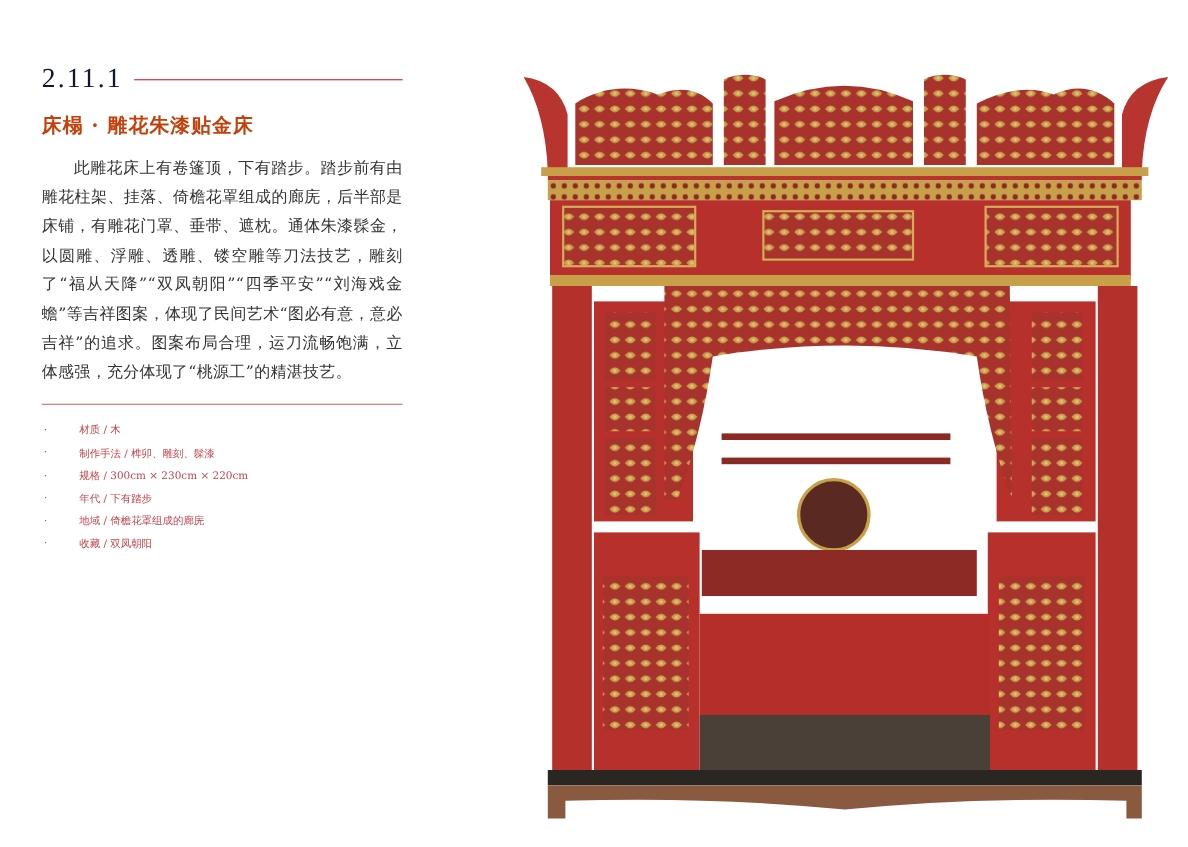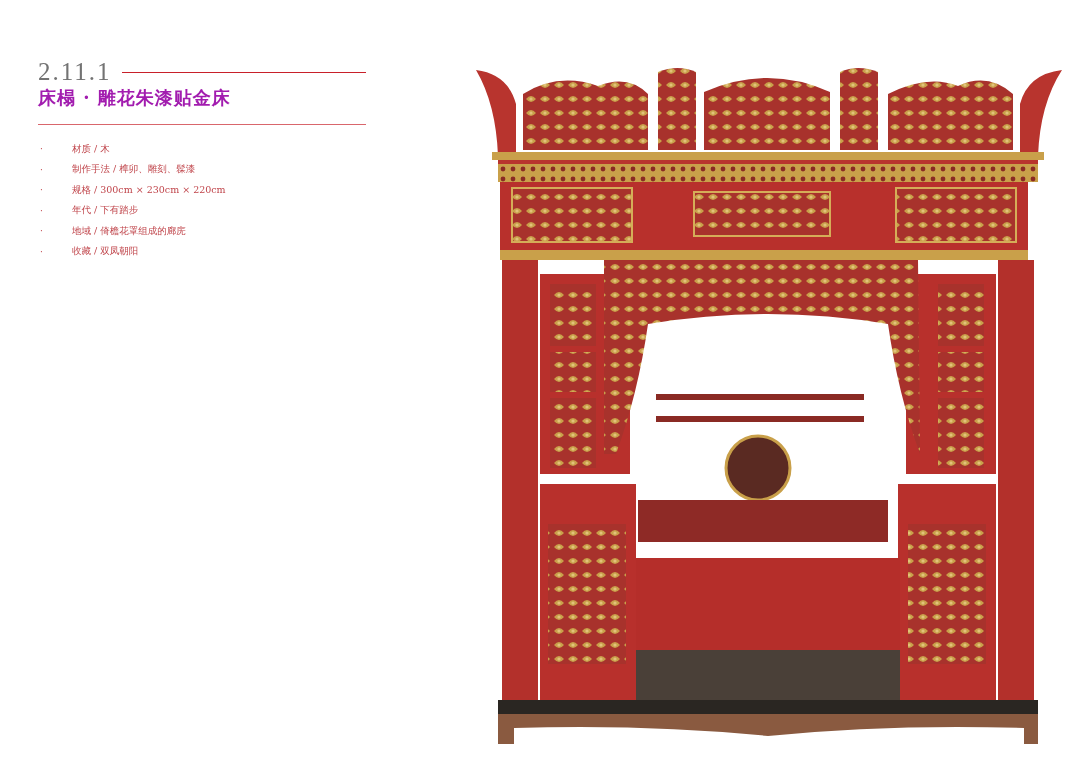--- a/index.html
+++ b/index.html
@@ -4,25 +4,25 @@
 <style>
   html, body { margin: 0; padding: 0; }
   body {
     width: 1080px; height: 770px; background: #ffffff; position: relative; overflow: hidden;
     font-family: "DejaVu Serif", "Liberation Serif", serif;
   }
   .left { position: absolute; left: 38px; top: 56px; width: 328px; }
   .sec-head { display: flex; align-items: center; height: 30px; }
   .sec-num {
     font-family: "Liberation Serif", "DejaVu Serif", serif;
-    color: #737373; font-size: 25px; letter-spacing: 2px; line-height: 1;
+    color: #0f172a; font-size: 25px; letter-spacing: 2px; line-height: 1;
   }
   .sec-rule { flex: 1; height: 1px; background: #c8202a; margin-left: 10px; margin-top: 2px; }
   .title {
-    margin-top: 0; font-size: 18px; font-weight: bold; color: #a21caf; letter-spacing: 1px;
+    margin-top: 16px; font-size: 18px; font-weight: bold; color: #c2410c; letter-spacing: 1px;
   }
   .body-text {
     margin-top: 14px; font-size: 14.5px; line-height: 26.5px; color: #333;
     text-indent: 2em; text-align: justify; letter-spacing: 0.3px;
   }
   .divider { margin-top: 14px; height: 1px; background: #d9666c; }
   .specs { list-style: none; margin: 14px 0 0 0; padding: 0; }
   .specs li {
     display: flex; align-items: center; height: 20.5px;
     font-size: 9.5px; color: #c0454b;
@@ -33,20 +33,21 @@
 </style>
 </head>
 <body>
 
 <div class="left">
   <div class="sec-head">
     <span class="sec-num">2.11.1</span>
     <span class="sec-rule"></span>
   </div>
   <div class="title">床榻 · 雕花朱漆贴金床</div>
+  <p class="body-text">此雕花床上有卷篷顶，下有踏步。踏步前有由雕花柱架、挂落、倚檐花罩组成的廊庑，后半部是床铺，有雕花门罩、垂带、遮枕。通体朱漆髹金，以圆雕、浮雕、透雕、镂空雕等刀法技艺，雕刻了“福从天降”“双凤朝阳”“四季平安”“刘海戏金蟾”等吉祥图案，体现了民间艺术“图必有意，意必吉祥”的追求。图案布局合理，运刀流畅饱满，立体感强，充分体现了“桃源工”的精湛技艺。</p>
   <div class="divider"></div>
   <ul class="specs">
     <li>
         <span class="bullet">·</span>
         <span>材质 / 木</span>
       </li>
     <li>
         <span class="bullet">·</span>
         <span>制作手法 / 榫卯、雕刻、髹漆</span>
       </li>

